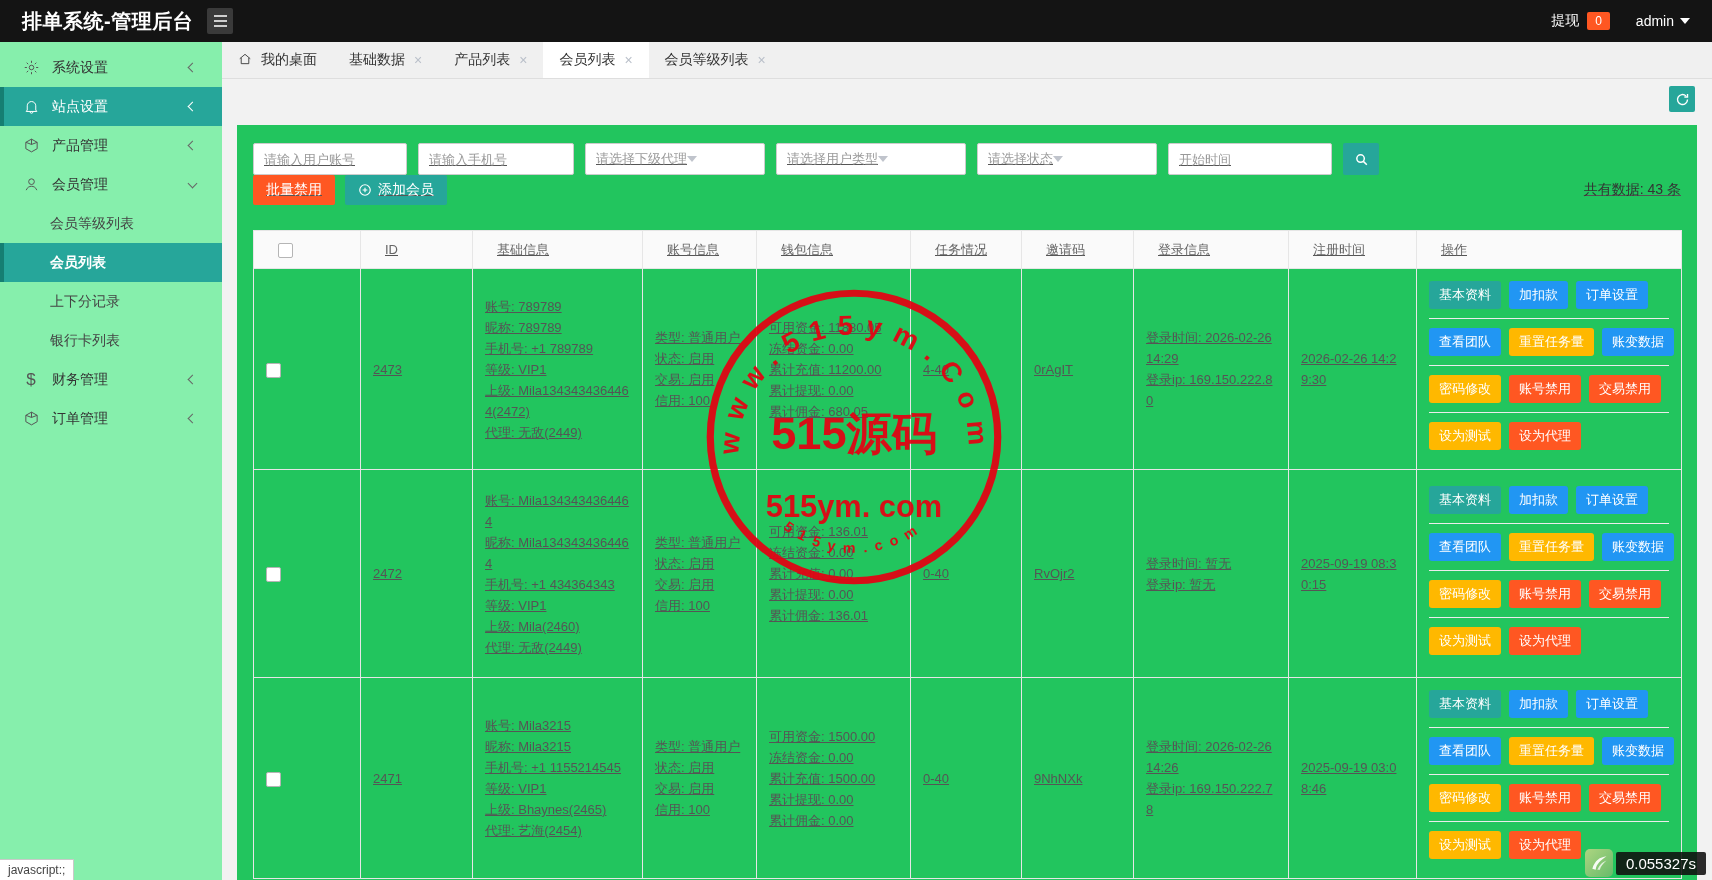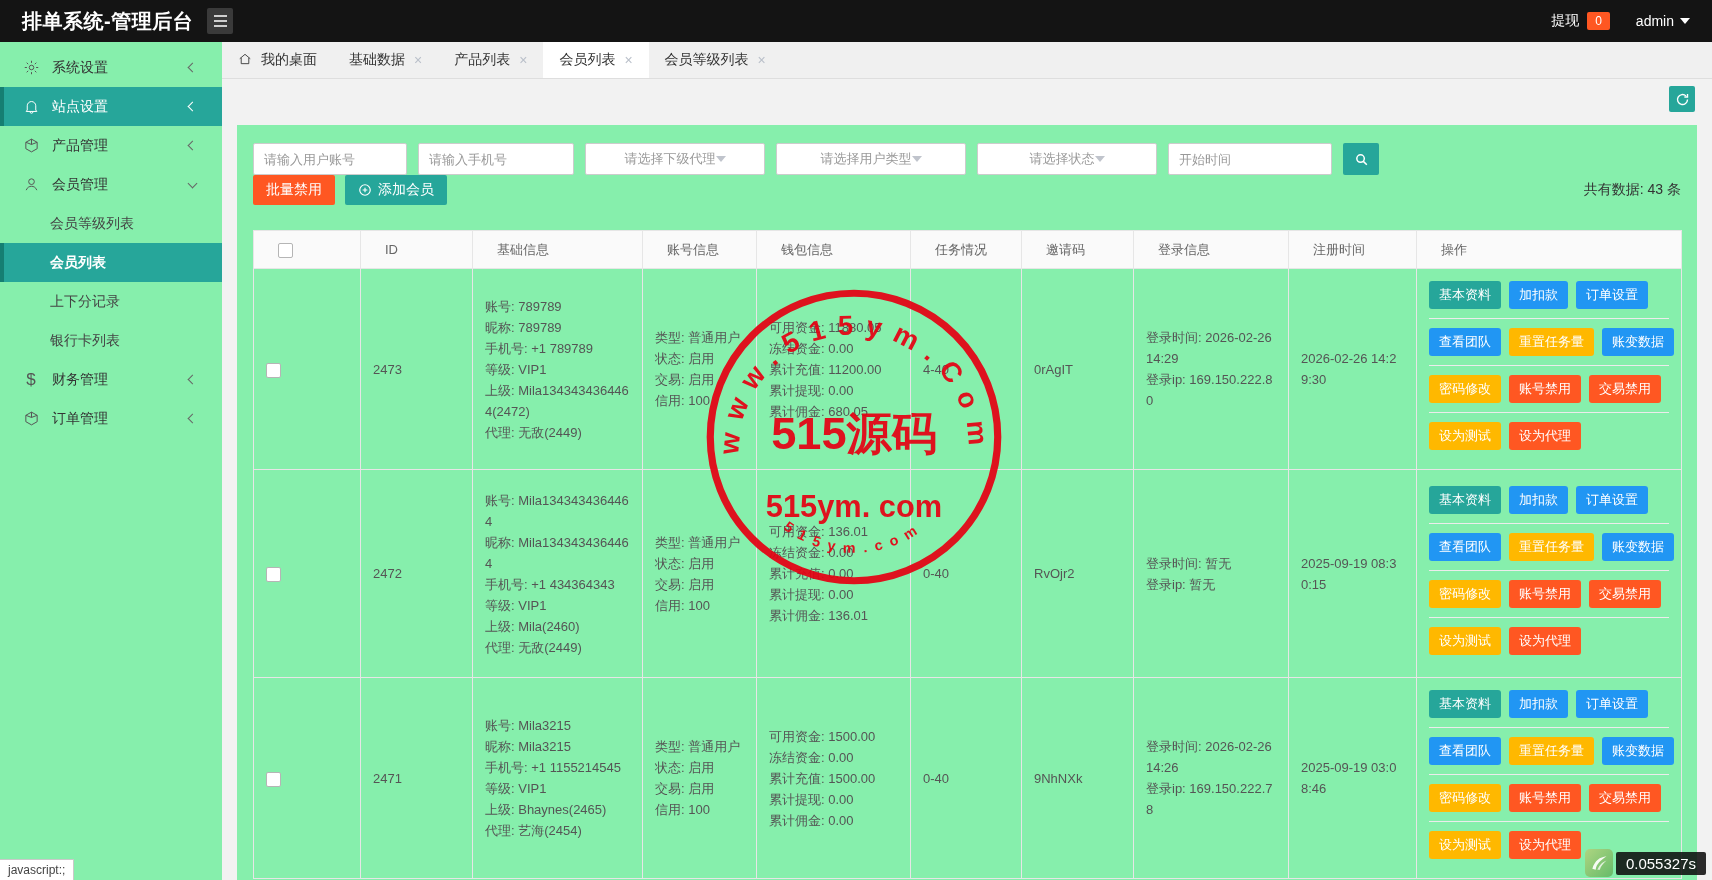--- a/index.html
+++ b/index.html
@@ -36,26 +36,26 @@
   
   .tabbar { position:absolute; left:222px; top:42px; width:1490px; height:37px; background:#f0f0f0; border-bottom:1px solid #dedede; display:flex; align-items:stretch; z-index:10; }
   .tab { display:flex; align-items:center; padding:0 16px; font-size:14px; color:#333; gap:9px; cursor:pointer; }
   .tab .x { color:#b9bfc9; font-size:14px; line-height:1; }
   .tab.active { background:#ffffff; }
   .home-ic svg { stroke:#333; fill:none; stroke-width:1.5; }
 
   
   .content { position:absolute; left:222px; top:79px; width:1490px; height:801px; background:#f2f2f2; }
   .refresh-btn { position:absolute; top:7px; right:17px; width:26px; height:26px; background:#26a69a; border:none; border-radius:2px; color:#fff; cursor:pointer; display:flex; align-items:center; justify-content:center; }
-  .card { position:absolute; left:15px; right:15px; top:46px; bottom:0; background:#86efac; padding:16px; }
+  .card { position:absolute; left:15px; right:15px; top:46px; bottom:0; background:#22c55e; padding:16px;text-decoration:underline; }
 
   .filters { display:flex; gap:11px; margin-top:2px; align-items:center; }
   .f-input { height:32px; border:1px solid #ccc; border-radius:2px; padding:0 10px; font-size:13px; color:#333; font-family:inherit; background:#fff; }
   .f-input::placeholder { color:#999; }
-  .f-select { height:32px; border:1px solid #ccc; border-radius:2px; padding:0 10px; font-size:13px; color:#999; background:#fff; display:flex; align-items:center; justify-content:center; cursor:pointer; }
+  .f-select { height:32px; border:1px solid #ccc; border-radius:2px; padding:0 10px; font-size:13px; color:#999; background:#fff; display:flex; align-items:center; justify-content:flex-start; cursor:pointer; }
   .f-select .sel-caret { width:0; height:0; border-left:5px solid transparent; border-right:5px solid transparent; border-top:6px solid #c0c4cc; }
   .search-btn { width:36px; height:32px; background:#26a69a; border:none; border-radius:2px; cursor:pointer; display:flex; align-items:center; justify-content:center; }
 
   .btn-row { display:flex; align-items:center; margin-top:0; }
   .btn { height:30px; border:none; border-radius:2px; color:#fff; font-size:14px; padding:0 13px; cursor:pointer; display:flex; align-items:center; gap:6px; font-family:inherit; }
   .btn.orange { background:#ff5722; }
   .btn.teal { background:#26a69a; margin-left:10px; }
   .total { margin-left:auto; font-size:14px; color:#333; }
 
   

